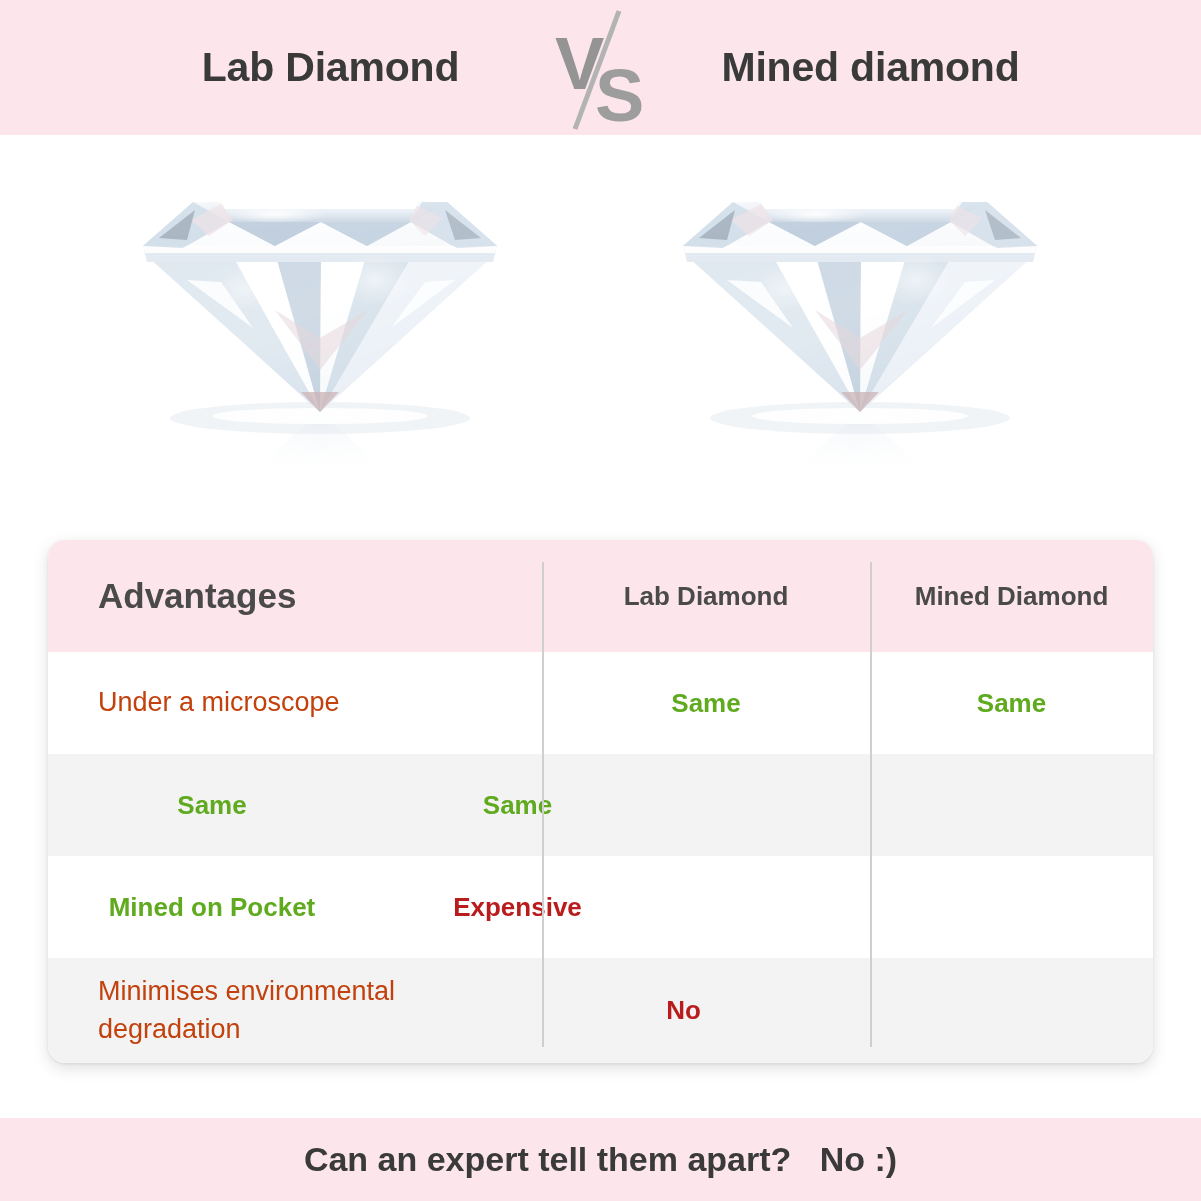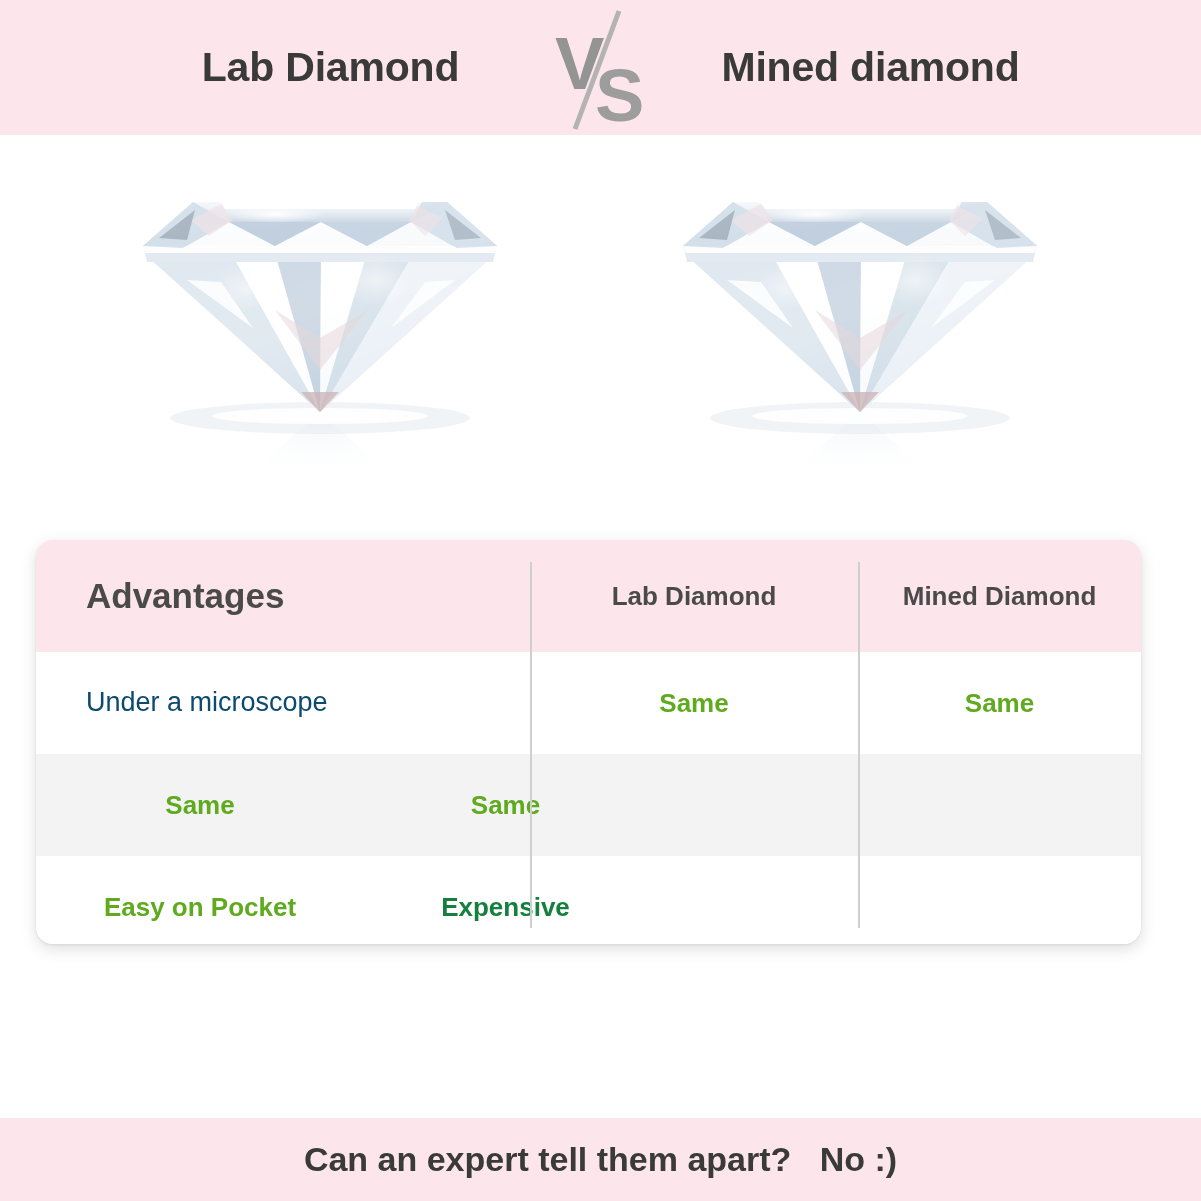--- a/index.html
+++ b/index.html
@@ -68,24 +68,24 @@
     height: 330px;
     top: 25px;
   }
   .gem.one { left: 125px; }
   .gem.two { left: 665px; }
   .gem svg { display: block; width: 100%; height: 100%; }
 
   
   .card {
     position: absolute;
-    left: 36px;
+    left: 48px;
     top: 540px;
     width: 1105px;
-    height: 404px;
+    height: 523px;
     background: #ffffff;
     border-radius: 17px;
     box-shadow: 0 5px 16px rgba(0,0,0,0.13), 0 1px 3px rgba(0,0,0,0.08);
     overflow: hidden;
   }
 
   .table { width: 100%; height: 100%; position: relative; }
 
   .col-divider {
     position: absolute;
@@ -130,31 +130,31 @@
   }
   .head-col {
     font-size: 26px;
     font-weight: bold;
     color: #4a4a4a;
     white-space: nowrap;
   }
 
   .feature-label {
     font-size: 27px;
-    color: #0c4a6e;
+    color: #c2410c;
     line-height: 1.38;
   }
 
   .val {
     font-size: 26px;
     font-weight: bold;
     white-space: nowrap;
   }
   .val.good { color: #5faa1e; }
-  .val.bad  { color: #15803d; }
+  .val.bad  { color: #b91c1c; }
 
   
   .footer-banner {
     position: absolute;
     left: 0; top: 1118px;
     width: 1201px;
     height: 83px;
     background: #fce6ec;
     display: flex;
     align-items: center;
@@ -369,28 +369,31 @@
         <div class="c-lab">
           <span class="val good">Same</span>
         </div>
         <div class="c-mined">
           <span class="val good">Same</span>
         </div>
       </div>
 
       <div class="row body r-white">
         <div class="c-lab">
-          <span class="val good">Easy on Pocket</span>
+          <span class="val good">Mined on Pocket</span>
         </div>
         <div class="c-mined">
           <span class="val bad">Expensive</span>
         </div>
       </div>
 
       <div class="row body tall r-gray">
+        <div class="c-feature">
+          <span class="feature-label">Minimises environmental degradation</span>
+        </div>
         <div class="c-mined">
           <span class="val bad">No</span>
         </div>
       </div>
 
     </div>
   </div>
 
   <div class="footer-banner">
     <span class="footer-text">Can an expert tell them apart?   No :)</span>

